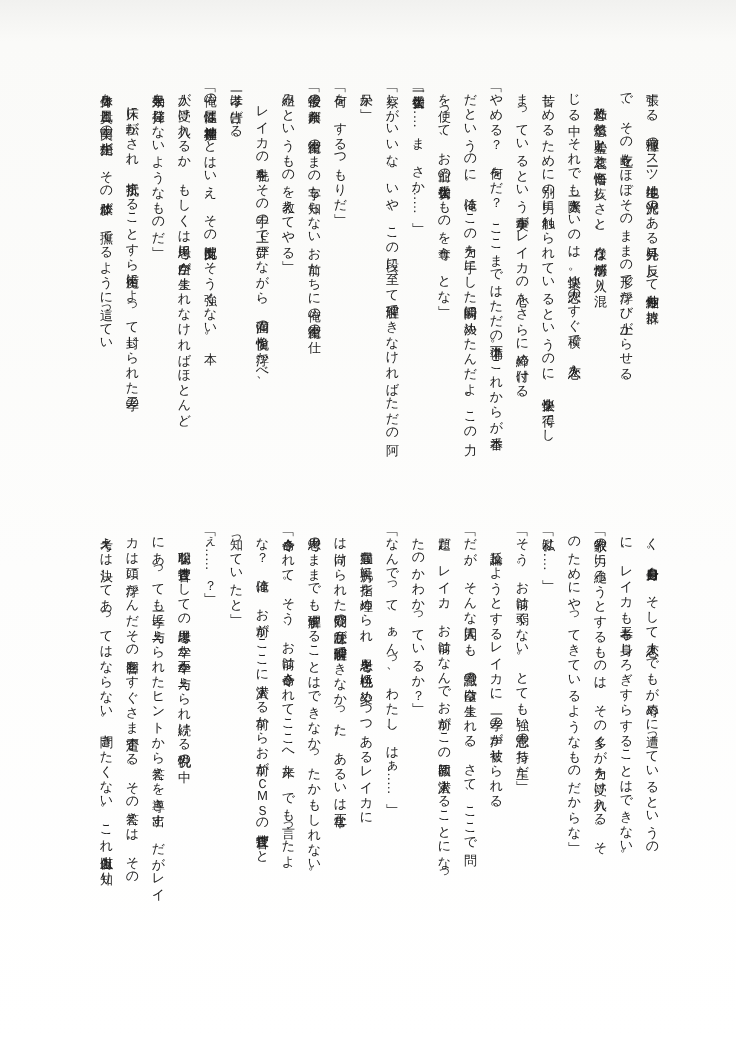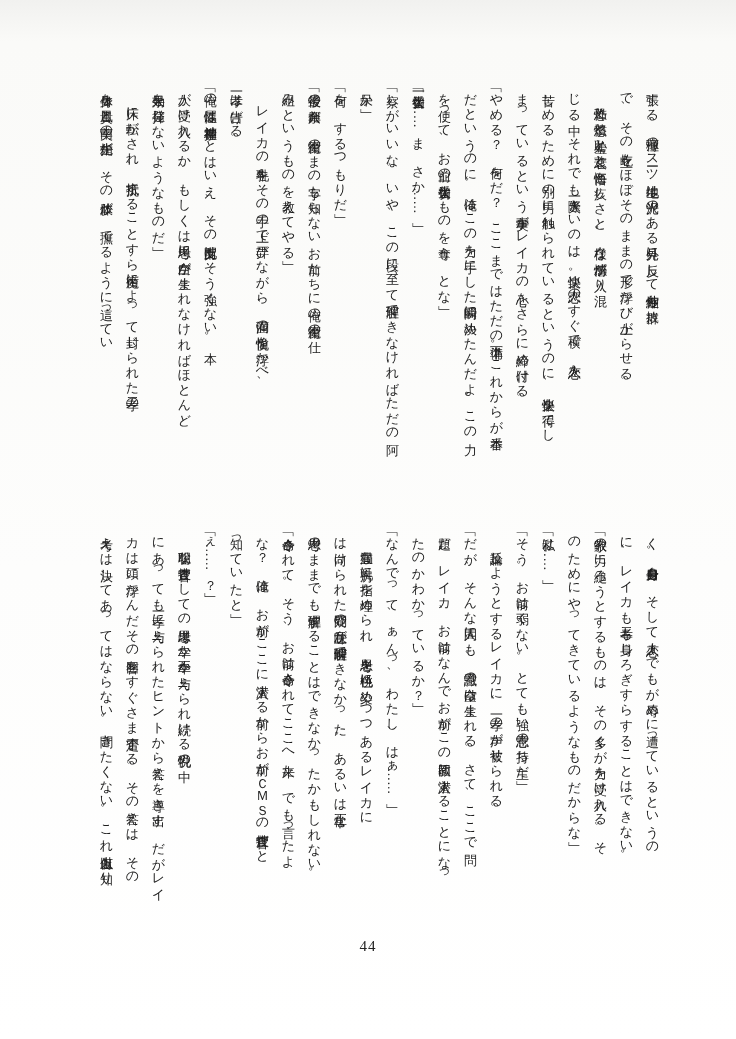--- a/index.html
+++ b/index.html
@@ -90,14 +90,13 @@
       <p class="line">思考のままでも理解することはできなかったかもしれない。</p>
       <p class="line">「命令されて。そう、お前は命令されてここへ来た。でも言ったよ</p>
       <p class="line">な？　俺は、お前がここに潜入する前からお前がＣＭＳの捜査官だと</p>
       <p class="line">知っていたと」</p>
       <p class="line">「ぇ……？」</p>
       <p class="line">　聡明な捜査官としての思考は幸か不幸か与えられ続ける乳悦の中</p>
       <p class="line">にあっても一孝に与えられたヒントから答えを導き出す。だがレイ</p>
       <p class="line">カは頭に浮かんだその回答をすぐさま否定する。その答えは、その</p>
       <p class="line">考えは決してあってはならない。聞きたくない。これ以上何も知り</p>
     </div>
-  <div class="page-number">44</div>
 </div>
 
 </body></html>

